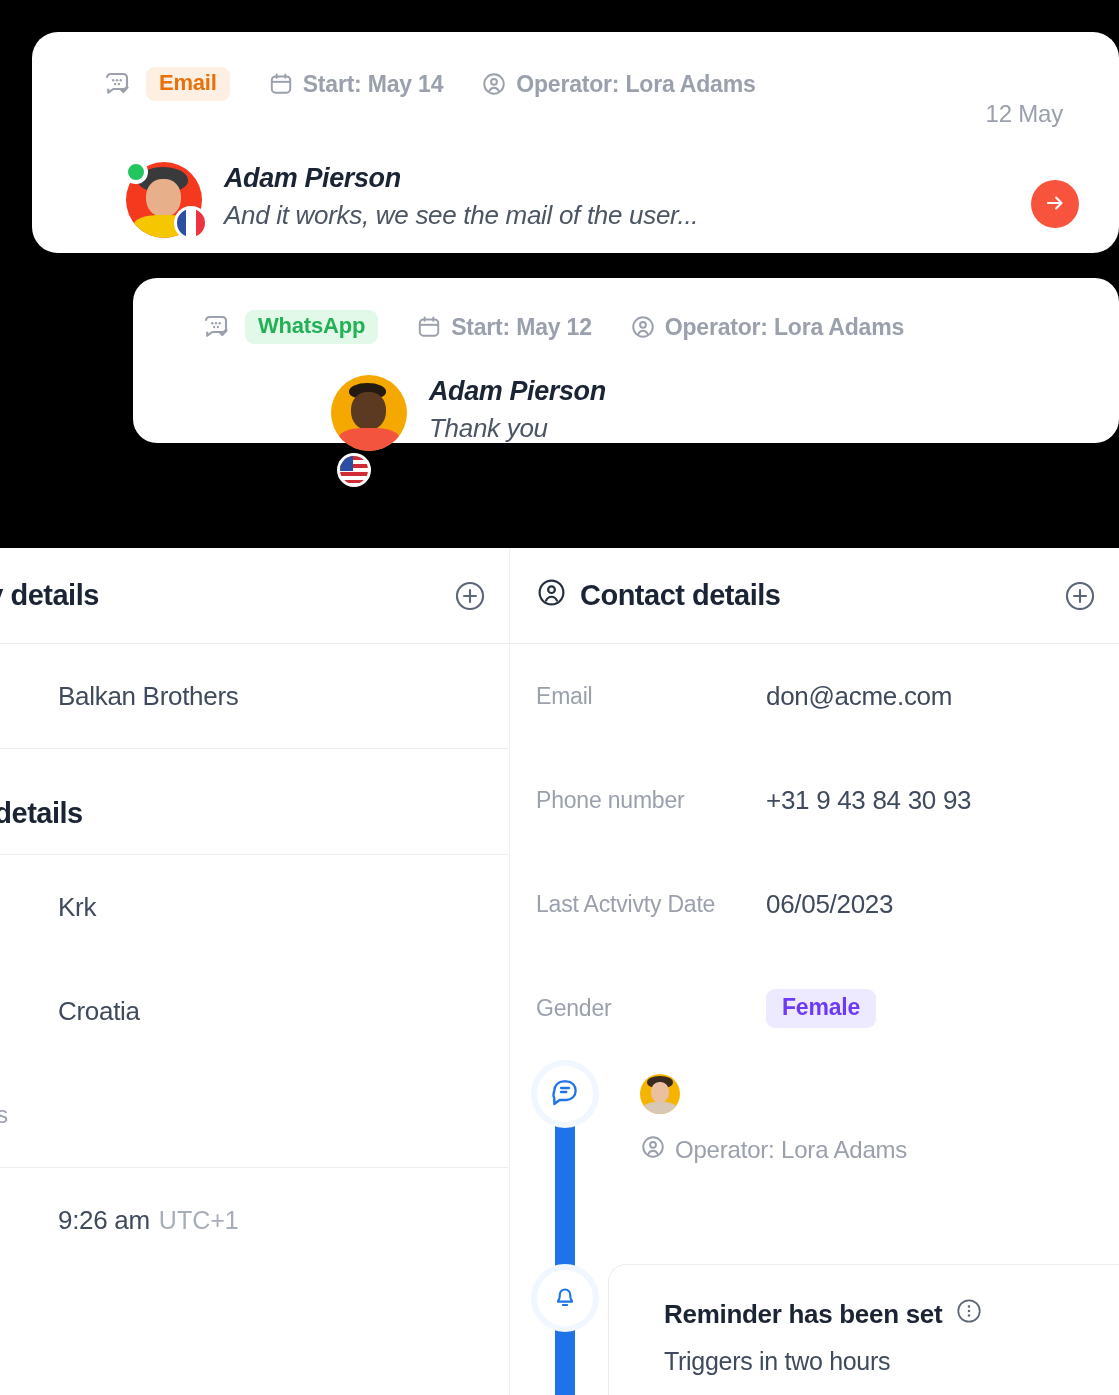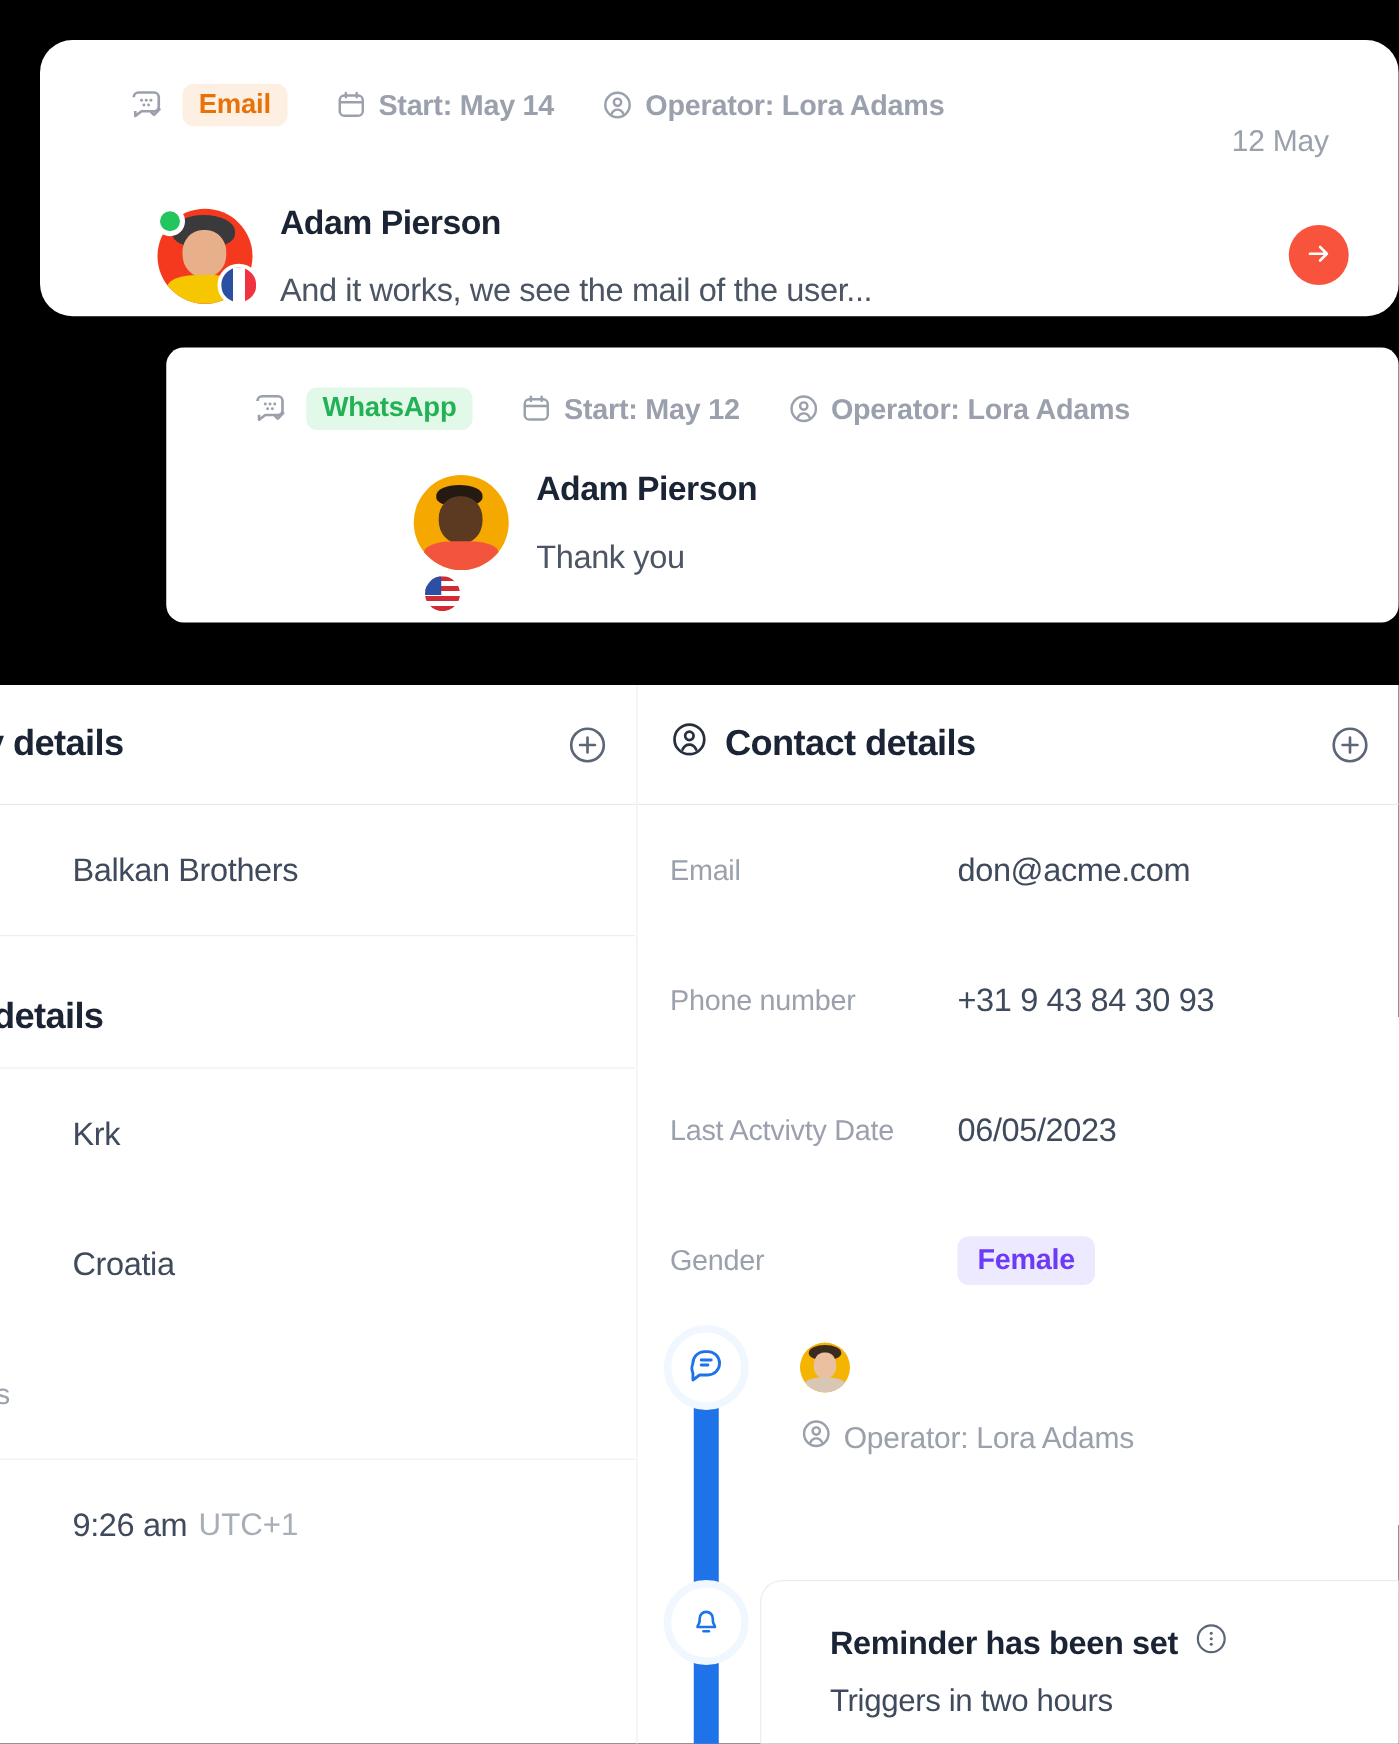--- a/index.html
+++ b/index.html
@@ -18,21 +18,21 @@
     background: #000000;
   }
 
   
   .conv-card {
     position: absolute;
     background: #ffffff;
     border-radius: 26px;
   }
   #email-card  { left: 32px;  top: 32px;  width: 1087px; height: 221px; border-radius: 26px; }
-  #whatsapp-card { left: 133px; top: 278px; width: 986px; height: 220px; border-radius: 14px; }
+  #whatsapp-card { left: 133px; top: 278px; width: 986px; height: 165px; border-radius: 24px; }
 
   .conv-meta {
     display: flex;
     align-items: center;
     gap: 14px;
     position: absolute;
   }
   #email-card .conv-meta { left: 70px; top: 35px; }
   #whatsapp-card .conv-meta { left: 68px; top: 32px; }
 
@@ -65,21 +65,21 @@
 
   .conv-date {
     position: absolute;
     right: 56px;
     top: 68px;
     font-size: 24px;
     color: #9AA0AC;
     letter-spacing: -0.2px;
   }
 
-  .conv-body { position: absolute; display: flex; align-items: center; }
+  .conv-body { position: absolute; display: flex; align-items: flex-start; font-style: italic; }
   #email-card .conv-body { left: 94px; top: 130px; }
   #whatsapp-card .conv-body { left: 198px; top: 375px; top: 97px; }
 
   .avatar-wrap { position: relative; width: 76px; height: 76px; flex: 0 0 auto; }
   .avatar {
     width: 76px; height: 76px; border-radius: 50%;
     overflow: hidden; position: relative; display: block;
   }
   .avatar-red { background: #F5391F; }
   .avatar-amber { background: #F5A800; }
@@ -122,21 +122,21 @@
     content: ""; position: absolute; left: 0; top: 0;
     width: 48%; height: 52%; background: #2B4FA2;
   }
 
   .conv-text { margin-left: 22px; }
   .conv-name {
     font-size: 27px; font-weight: bold; color: #1B2434;
     letter-spacing: -0.4px; line-height: 1.2;
   }
   .conv-preview {
-    font-size: 26px; color: #4B5563; margin-top: 23px;
+    font-size: 26px; color: #4B5563; margin-top: 6px;
     letter-spacing: -0.3px; line-height: 1.2;
   }
 
   .go-button {
     position: absolute; right: 40px; top: 148px;
     width: 48px; height: 48px; border-radius: 50%;
     background: #F8533C; border: none; cursor: pointer;
     display: flex; align-items: center; justify-content: center;
   }
 

